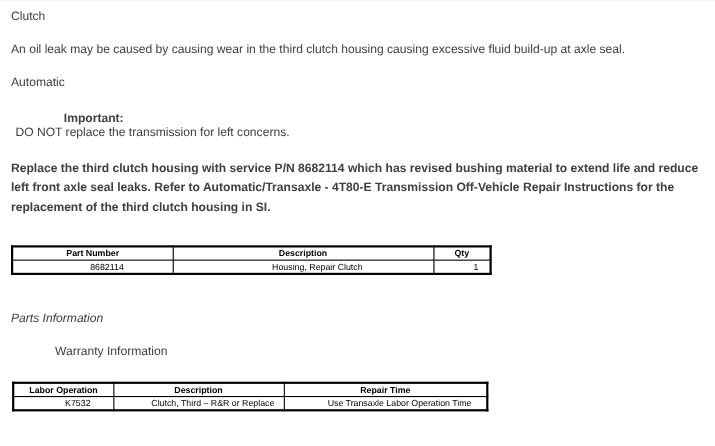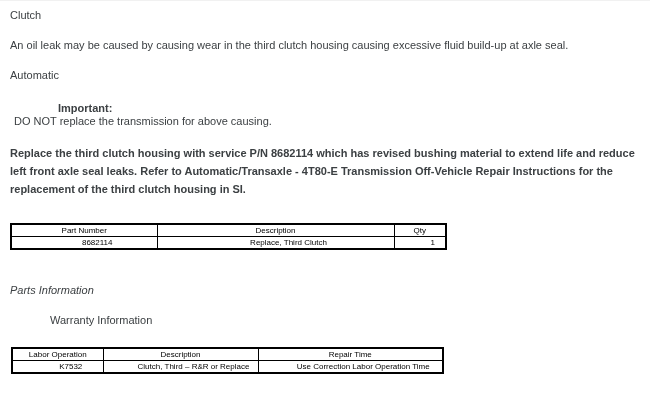--- a/index.html
+++ b/index.html
@@ -57,21 +57,21 @@
   table.doc-table th,
   table.doc-table td {
     border: 1px solid #000000;
     text-align: center;
     vertical-align: middle;
     height: 11px;
     padding: 0 2px;
     overflow: hidden;
     white-space: nowrap;
   }
-  table.doc-table th { font-weight: 400; }
+  table.doc-table th { font-weight: 700; }
   table.doc-table td { font-weight: 400; padding-left: 28px; }
 
   #parts-table col.c0 { width: 146px; }
   #parts-table col.c1 { width: 237px; }
   #parts-table col.c2 { width: 52px;  }
 
   #labor-table col.c0 { width: 91px;  }
   #labor-table col.c1 { width: 155px; }
   #labor-table col.c2 { width: 185px; }
 </style>
@@ -81,41 +81,41 @@
 <div class="page">
 
   <div class="block heading" id="cause-heading">Clutch</div>
 
   <div class="block" id="cause-text">An oil leak may be caused by causing wear in the third clutch housing causing excessive fluid build-up at axle seal.</div>
 
   <div class="block heading" id="correction-heading">Automatic</div>
 
   <div class="block bold" id="important-label">Important:</div>
 
-  <div class="block" id="important-text">DO NOT replace the transmission for above causing.</div>
+  <div class="block" id="important-text">DO NOT replace the transmission for left concerns.</div>
 
   <div class="block" id="replace-text">Replace the third clutch housing with service P/N 8682114 which has revised bushing material to extend life and reduce left front axle seal leaks. Refer to Automatic/Transaxle - 4T80-E Transmission Off-Vehicle Repair Instructions for the replacement of the third clutch housing in SI.</div>
 
   <table class="doc-table" id="parts-table">
     <colgroup>
         <col class="c0">
         <col class="c1">
         <col class="c2">
       </colgroup>
     <thead>
       <tr>
         <th>Part Number</th>
         <th>Description</th>
         <th>Qty</th>
       </tr>
     </thead>
     <tbody>
       <tr>
         <td>8682114</td>
-        <td>Replace, Third Clutch</td>
+        <td>Housing, Repair Clutch</td>
         <td>1</td>
       </tr>
     </tbody>
   </table>
 
   <div class="block heading" id="parts-heading">Parts Information</div>
 
   <div class="block heading" id="warranty-heading">Warranty Information</div>
 
   <table class="doc-table" id="labor-table">
@@ -128,18 +128,18 @@
       <tr>
         <th>Labor Operation</th>
         <th>Description</th>
         <th>Repair Time</th>
       </tr>
     </thead>
     <tbody>
       <tr>
         <td>K7532</td>
         <td>Clutch, Third – R&amp;R or Replace</td>
-        <td>Use Correction Labor Operation Time</td>
+        <td>Use Transaxle Labor Operation Time</td>
       </tr>
     </tbody>
   </table>
 
 </div>
 
 </body></html>

